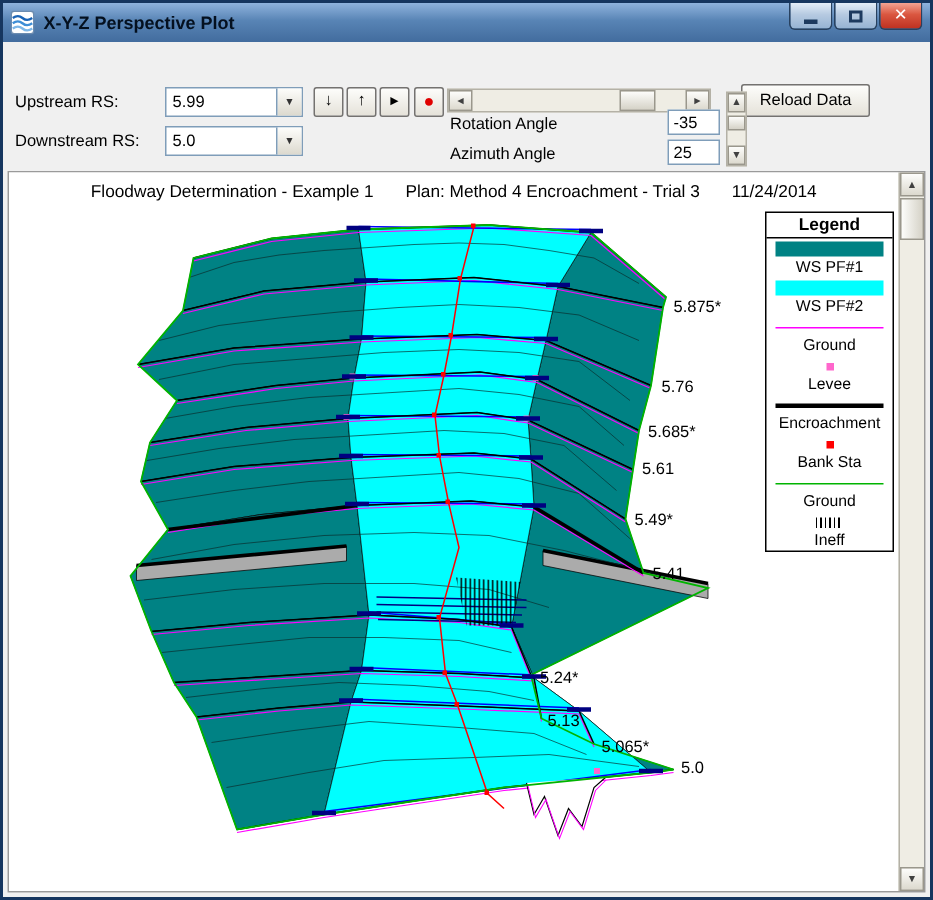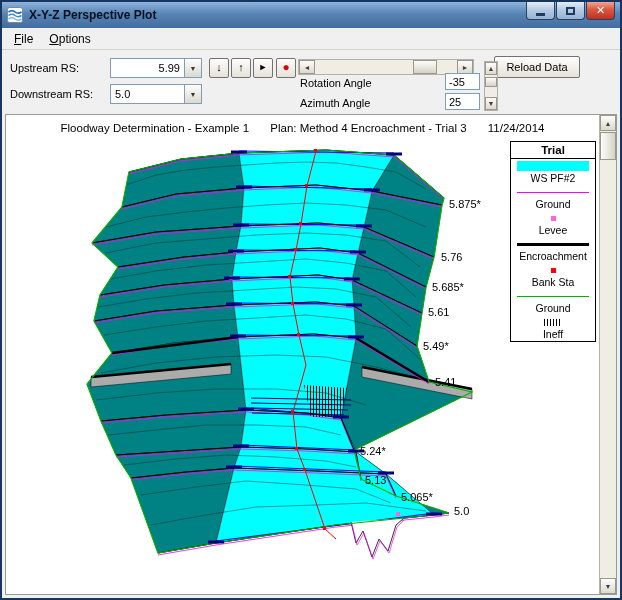--- a/index.html
+++ b/index.html
@@ -108,28 +108,24 @@
         </div>
       <div class="cap-btn">
           <div class="glyph-max"></div>
         </div>
       <div class="cap-btn close">
           <span>✕</span>
         </div>
     </div>
   </div>
 
-  <div class="menubar">
-    <div class="menu-item">File</div>
-    <div class="menu-item">Options</div>
-  </div>
 
   <div class="controls">
     <div class="ctl-label" style="left:8px; top:12px;">Upstream RS:</div>
-    <div class="combo" style="left:108px; top:8px;text-align:right;">
+    <div class="combo" style="left:108px; top:8px;">
       <div class="combo-text">5.99</div>
       <div class="combo-btn">▼</div>
     </div>
 
     <div class="tbtn" style="left:207px; top:8px;">↓</div>
     <div class="tbtn" style="left:229px; top:8px;">↑</div>
     <div class="tbtn play" style="left:251px; top:8px;">►</div>
     <div class="tbtn rec" style="left:274px; top:8px;">●</div>
 
     <div class="hscroll" style="left:296px; top:9px; width:176px;">
@@ -319,21 +315,25 @@
           <text x="429" y="271">5.41</text>
           <text x="354" y="340">5.24*</text>
           <text x="359" y="369">5.13</text>
           <text x="395" y="386">5.065*</text>
           <text x="448" y="400">5.0</text>
         </g>
       </svg>
 
       
       <div class="legend">
-        <div class="legend-title">Trial</div>
+        <div class="legend-title">Legend</div>
+        <div class="lg-item">
+            <div class="s-teal"></div>
+            <div class="lg-label">WS PF#1</div>
+          </div>
         <div class="lg-item">
             <div class="s-cyan"></div>
             <div class="lg-label">WS PF#2</div>
           </div>
         <div class="lg-item">
             <div class="s-mag"></div>
             <div class="lg-label">Ground</div>
           </div>
         <div class="lg-item">
             <div class="s-levee"></div>

